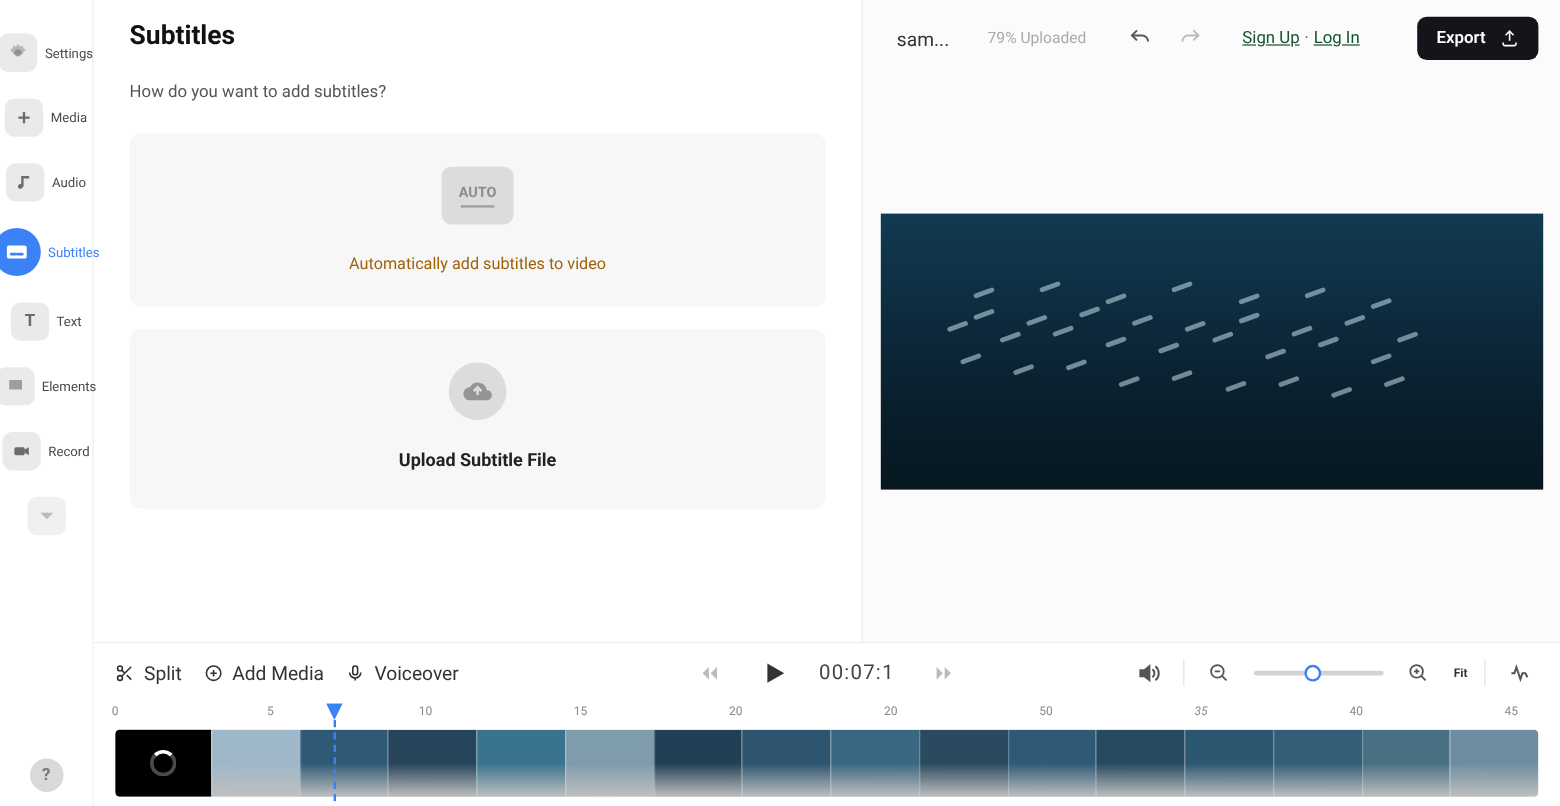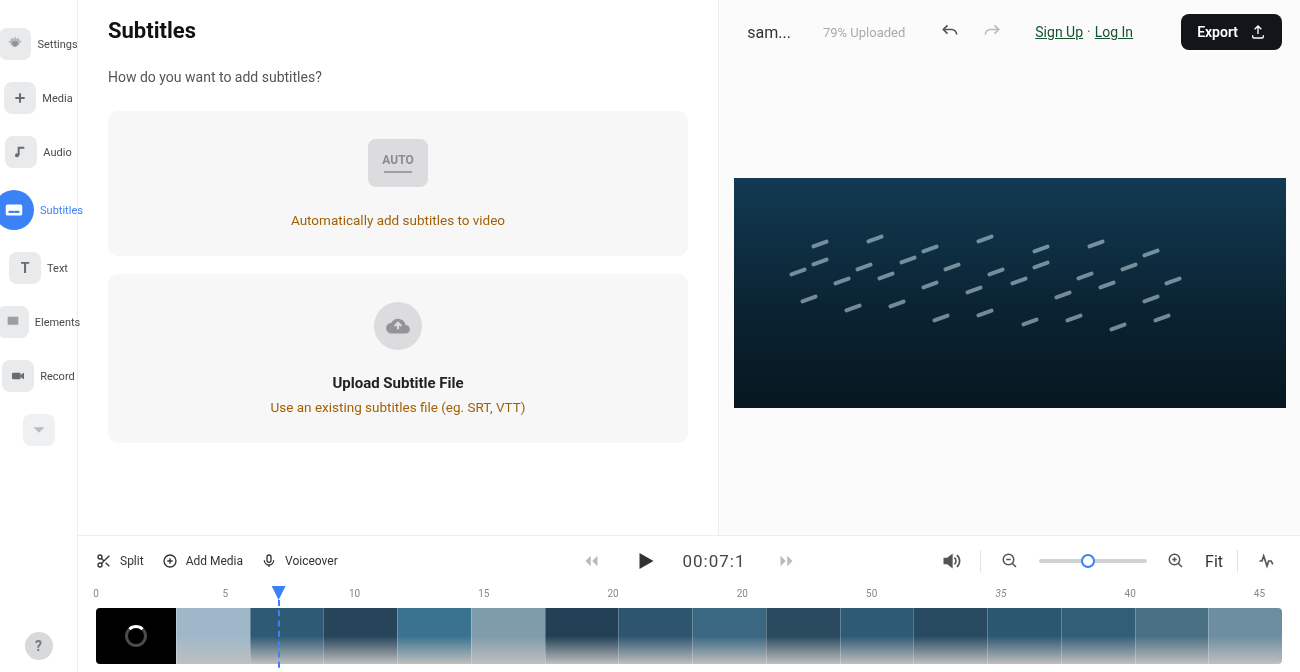--- a/index.html
+++ b/index.html
@@ -35,28 +35,28 @@
 .auth-links a { color: #14532d; text-decoration: underline; cursor: pointer; }
 .auth-links .dot { color: #666; margin: 0 4px; }
 .export-btn { margin-left: auto; margin-right: 8px; background: #14151a; color: #fff; border-radius: 8px; padding: 10px 16px; display: flex; align-items: center; gap: 12px; font-size: 14px; font-weight: 600; cursor: pointer; }
 .video-wrap { flex: 1; display: flex; align-items: center; justify-content: center; padding: 14px 8px; }
 .video-canvas { width: 552px; height: 230px; background: linear-gradient(180deg, #123a52 0%, #0a2231 60%, #061720 100%); position: relative; overflow: hidden; }
 .school { position: absolute; inset: 0; }
 .fish { position: absolute; width: 18px; height: 4px; background: #b9d0db; border-radius: 2px; opacity: 0.6; transform: rotate(-20deg); }
 
 .toolbar { border-top: 1px solid #eee; background: #fff; display: flex; flex-direction: column; }
 .tb-row { display: flex; align-items: center; padding: 10px 18px 6px; gap: 18px; }
-.tb-btn { display: inline-flex; align-items: center; gap: 8px; font-size: 12px; color: #333; cursor: pointer; text-align: right; }
+.tb-btn { display: inline-flex; align-items: center; gap: 8px; font-size: 16px; color: #333; cursor: pointer; text-align: right; }
 .tb-center { position: absolute; left: 50%; transform: translateX(-50%); display: flex; align-items: center; gap: 26px; }
 .play-btn { cursor: pointer; color: #333; }
 .timecode { font-size: 17px; color: #444; letter-spacing: 1px; }
 .tb-right { margin-left: auto; display: flex; align-items: center; gap: 14px; }
 .zoom-slider { width: 108px; height: 4px; background: #d2d2d2; border-radius: 2px; position: relative; }
 .zoom-slider .thumb { position: absolute; top: 50%; transform: translate(-50%, -50%); width: 14px; height: 14px; border: 2px solid #3b82f6; background: #fff; border-radius: 50%; }
-.fit-label { font-size: 16px; color: #333; }
+.fit-label { font-size: 10px; color: #333; font-weight: bold; }
 .vdiv { width: 1px; height: 22px; background: #e2e2e2; }
 
 .ruler { position: relative; height: 16px; margin: 6px 18px 0; font-size: 10px; color: #888; }
 .ruler .tick { position: absolute; top: 0; transform: translateX(-50%); }
 .playhead { position: absolute; top: -2px; width: 14px; height: 14px; background: #3b82f6; clip-path: polygon(0 0, 100% 0, 50% 100%); transform: translateX(-50%); }
 .playline { position: absolute; top: 12px; width: 0; border-left: 2px dashed #3b82f6; height: 78px; transform: translateX(-50%); }
 
 .track { margin: 4px 18px 8px; height: 56px; display: flex; border-radius: 4px; overflow: hidden; }
 .clip-lead { width: 80px; background: #000; display:flex; align-items:center; justify-content:center; }
 .spinner { width: 22px; height: 22px; border: 3px solid #4a4a4a; border-top-color: #fff; border-radius: 50%; animation: spin 1s linear infinite; }
@@ -155,21 +155,20 @@
 
       <div class="card-row">
         <div class="card-small">
           <div class="card-icon" style="border-radius:50%;width:48px">
             <svg width="26" height="26" viewBox="0 0 24 24" fill="currentColor">
                 <path d="M6 19a5 5 0 010-10 7 7 0 0113 2 4 4 0 010 8H6z" opacity="0.9"></path>
                 <path d="M12 9v6M9 12l3-3 3 3" stroke="#dcdcde" stroke-width="2" fill="none"></path>
               </svg>
           </div>
           <div class="card-title">Upload Subtitle File</div>
-          <div class="card-desc">Use an existing subtitles file (eg. SRT, VTT)</div>
         </div>
       </div>
     </div>
 
     <div class="preview-pane">
       <div class="topbar">
         <span class="proj-name">sam...</span>
         <span class="upload-status">79% Uploaded</span>
         <span class="spacer1"></span>
         <span class="icon-btn">

